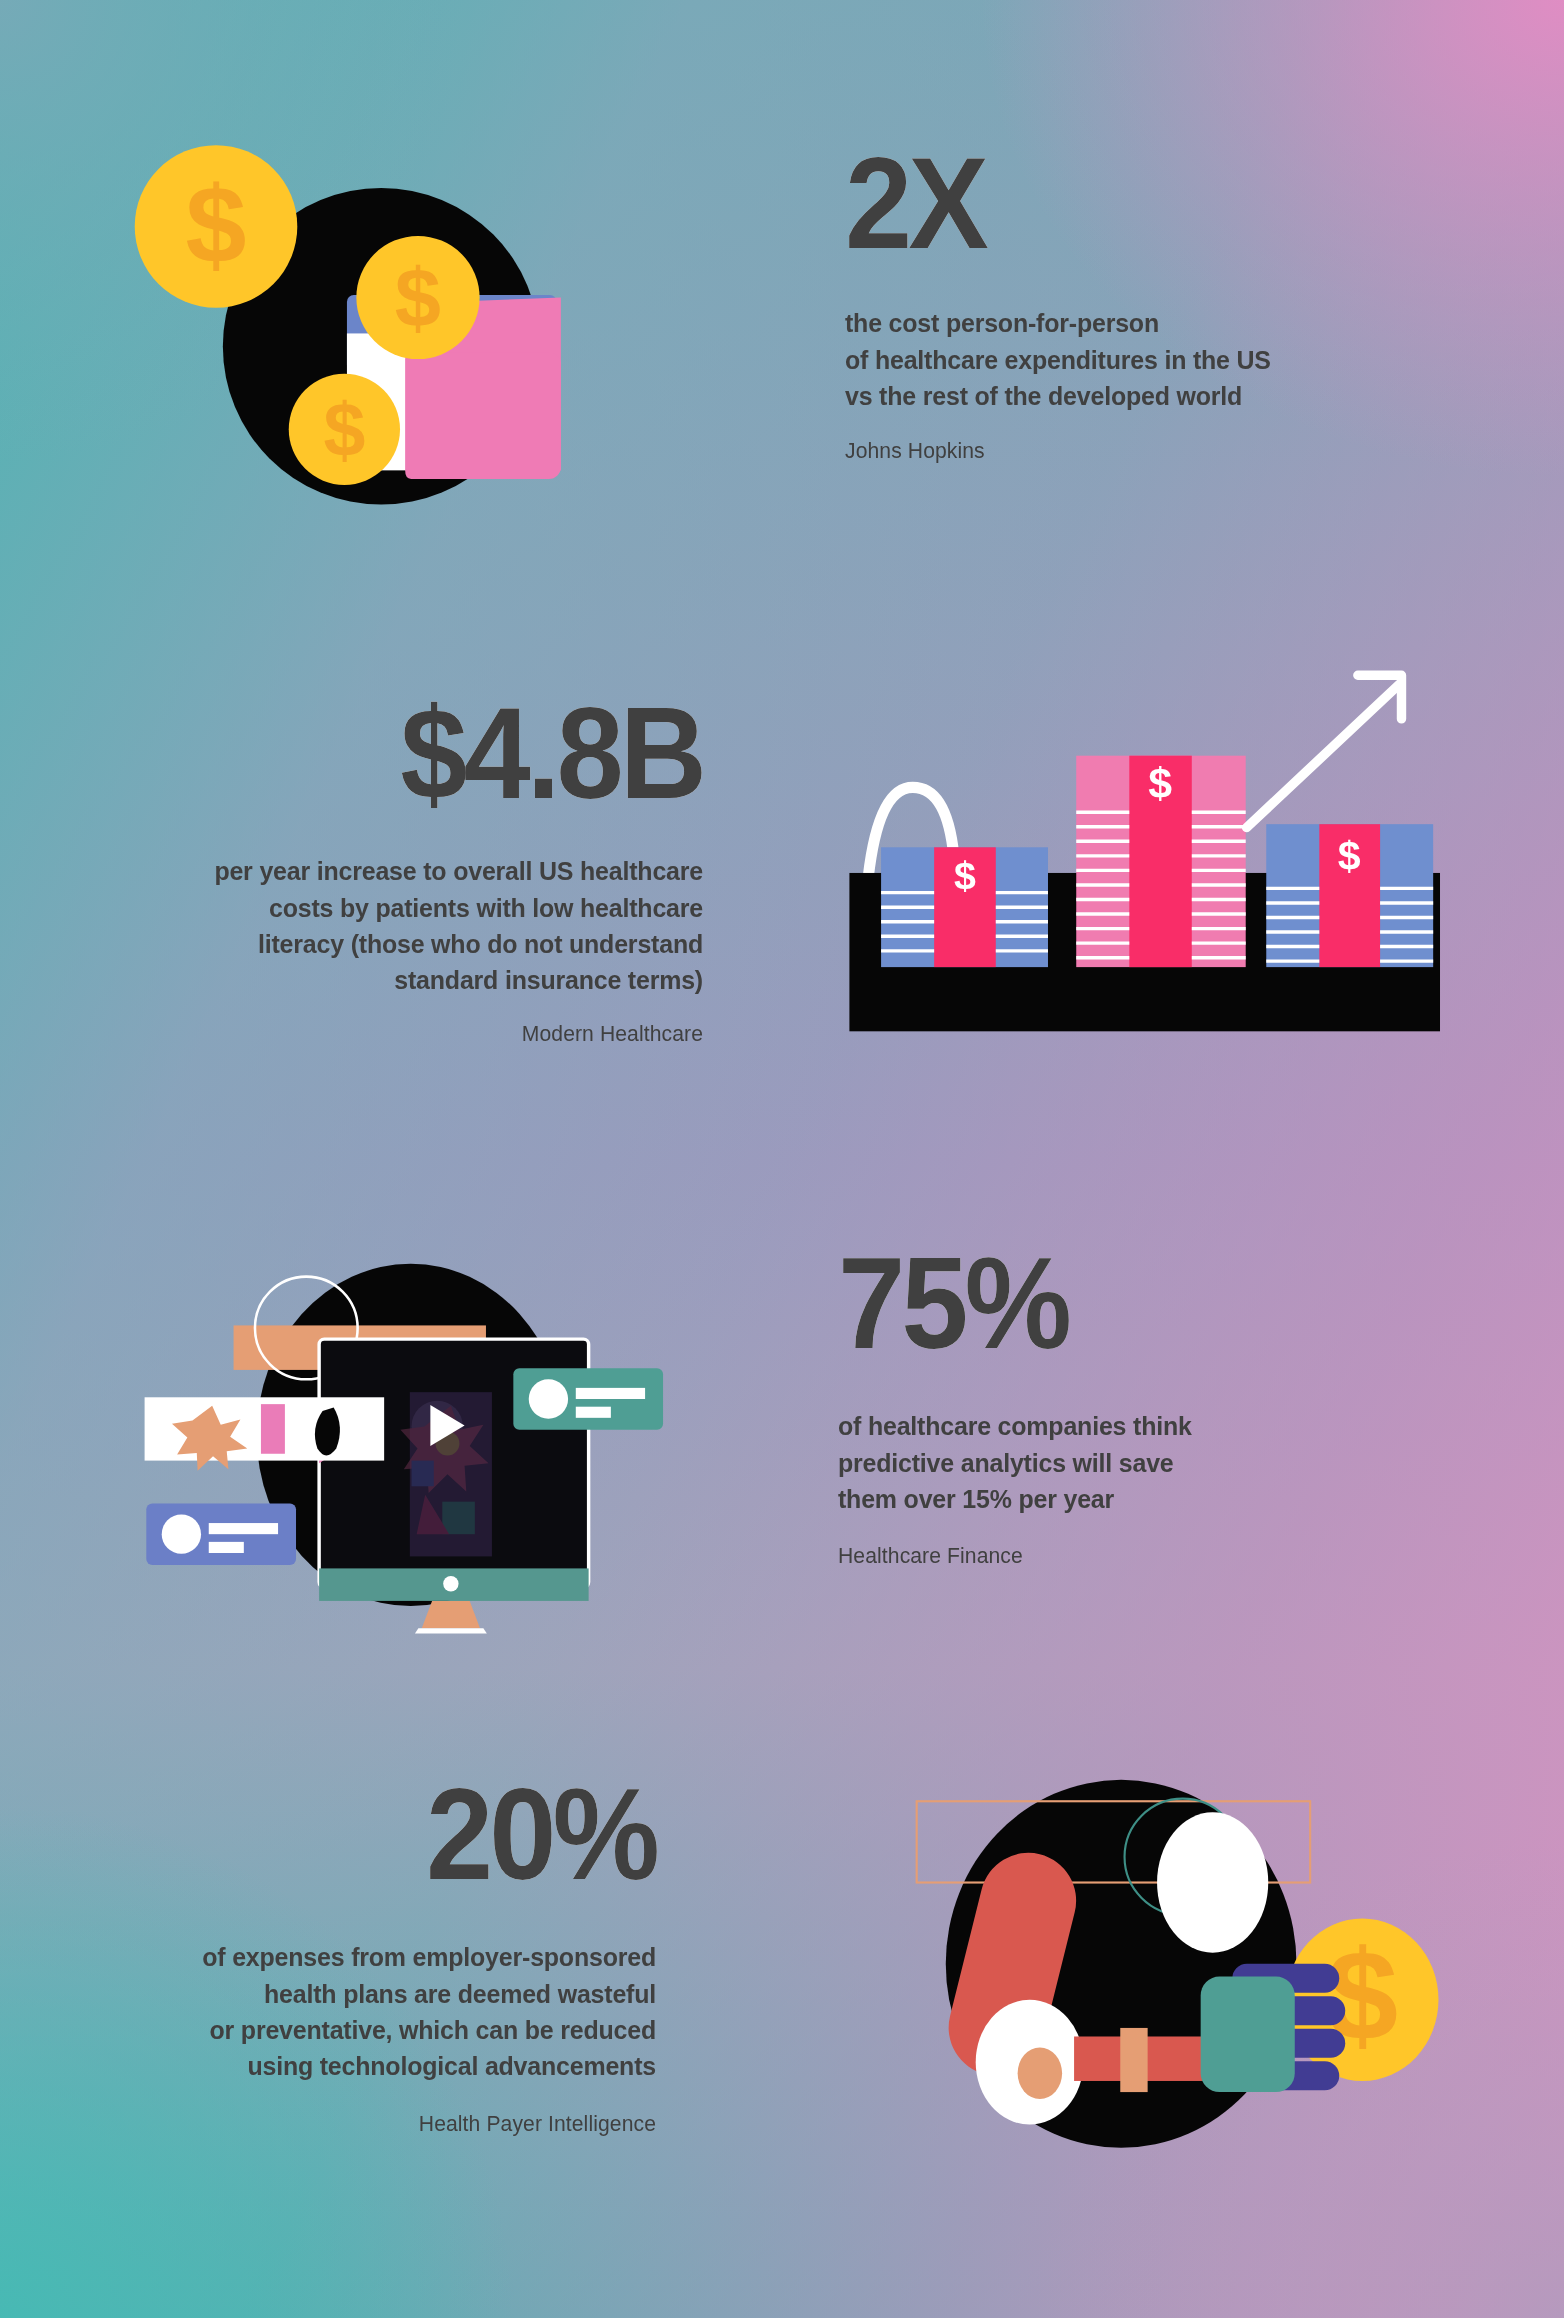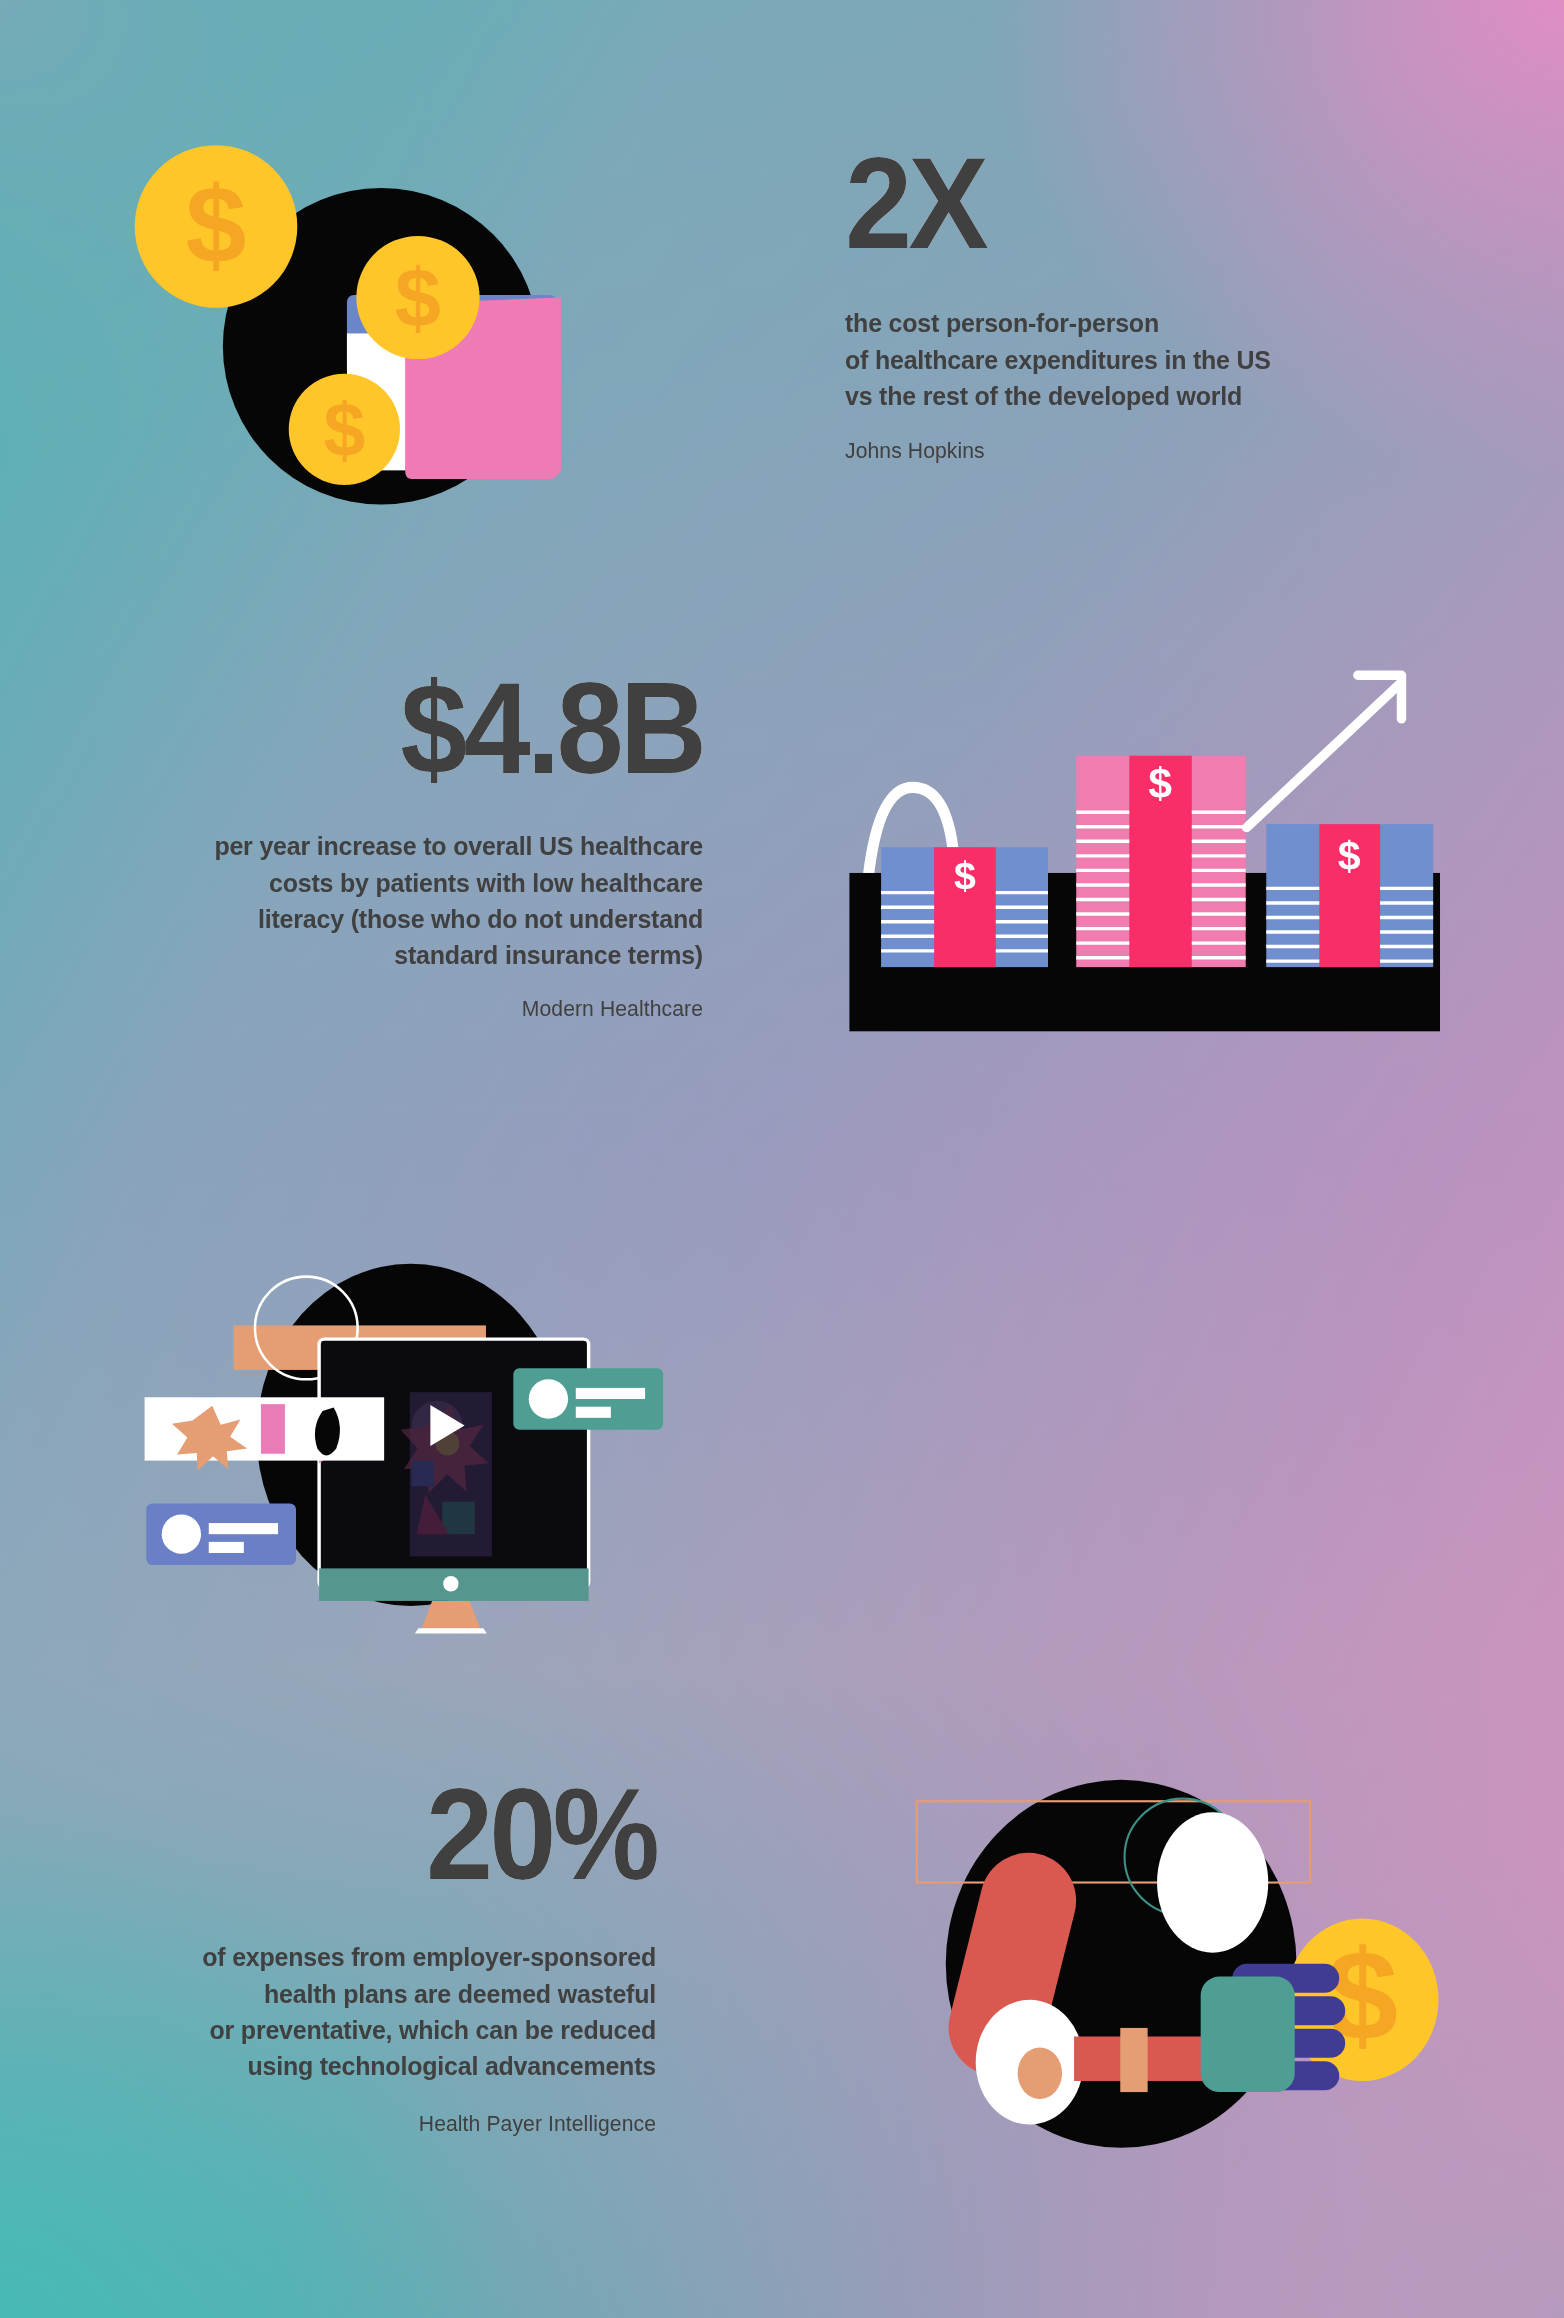--- a/index.html
+++ b/index.html
@@ -72,21 +72,21 @@
   .src.r { transform-origin:right top; }
   .ta-r { text-align:right; }
   .ta-l { text-align:left; }
 
   
   #b1 { left:845px; top:142px; width:616px; }
   #b1 .bignum { margin-bottom:0; }
   #b1 .body   { margin-top:41px; }
   #b1 .src    { margin-top:24px; }
 
-  #b2 { right:861px; top:667px; width:676px; }
+  #b2 { right:861px; top:692px; width:676px; }
   #b2 .body   { margin-top:39px; }
   #b2 .src    { margin-top:22px; }
 
   #b3 { left:838px; top:1242px; width:625px; }
   #b3 .body   { margin-top:44px; }
   #b3 .src    { margin-top:26px; }
 
   #b4 { right:908px; top:1773px; width:676px; }
   #b4 .body   { margin-top:44px; }
   #b4 .src    { margin-top:26px; }
@@ -279,20 +279,29 @@
 
       <g>
         <rect x="26" y="302" width="175" height="72" rx="7" fill="#6b7fc7"></rect>
         <circle cx="67" cy="338" r="23" fill="#ffffff"></circle>
         <rect x="99" y="325" width="81" height="13" fill="#ffffff"></rect>
         <rect x="99" y="347" width="41" height="13" fill="#ffffff"></rect>
       </g>
     </svg>
   </div>
 
+  <div class="block" id="b3">
+    <div class="bignum ta-l">75%</div>
+    <div class="body l ta-l">
+      <div>of healthcare companies think</div>
+      <div>predictive analytics will save</div>
+      <div>them over 15% per year</div>
+    </div>
+    <div class="src l ta-l">Healthcare Finance</div>
+  </div>
 
   <div class="block" id="b4">
     <div class="bignum r ta-r">20%</div>
     <div class="body r ta-r">
       <div>of expenses from employer-sponsored</div>
       <div>health plans are deemed wasteful</div>
       <div>or preventative, which can be reduced</div>
       <div>using technological advancements</div>
     </div>
     <div class="src r ta-r">Health Payer Intelligence</div>

